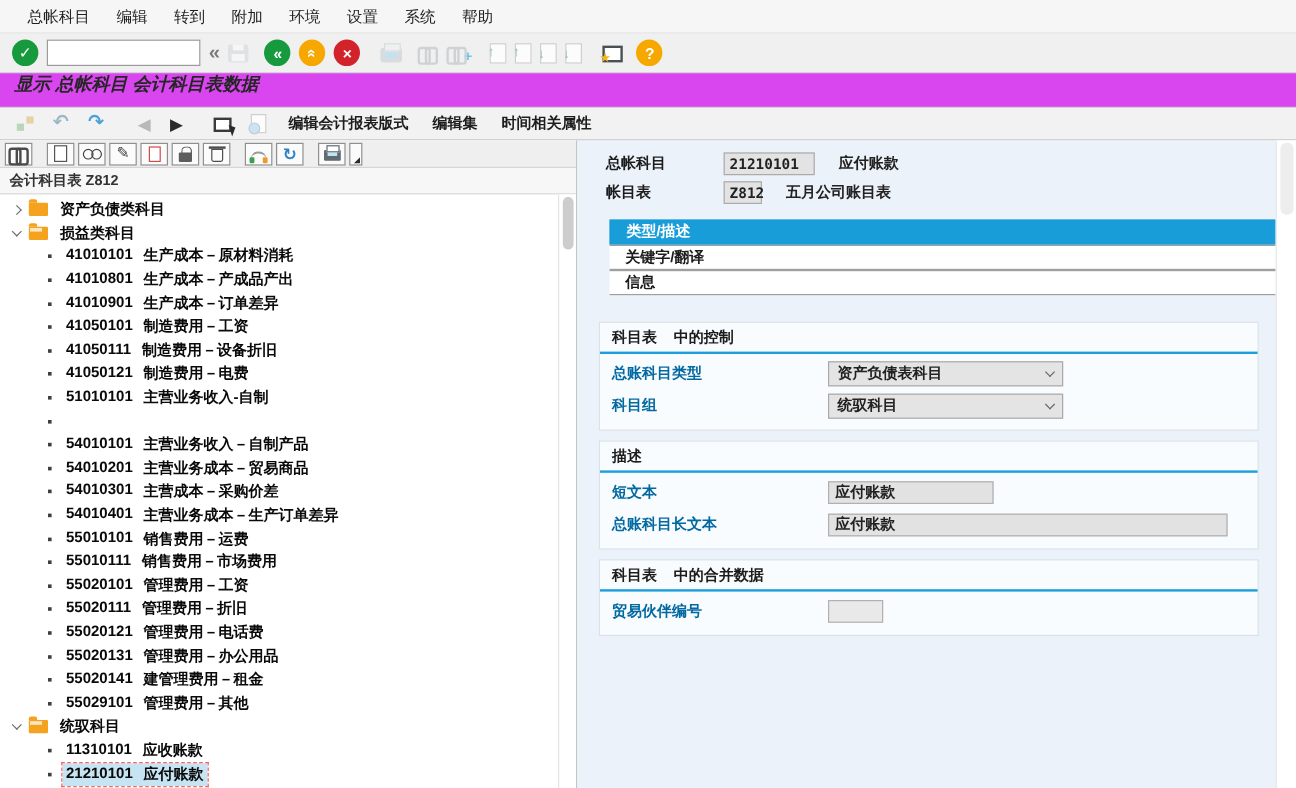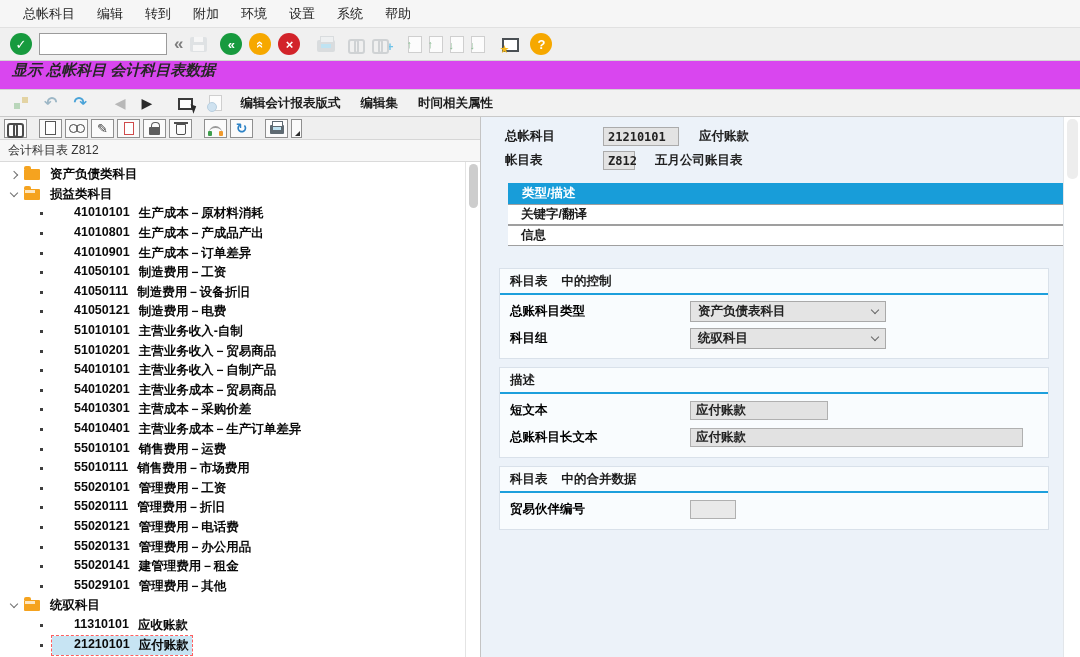--- a/index.html
+++ b/index.html
@@ -91,36 +91,36 @@
   .headset-icon::after { content:""; position:absolute; right:-1px; bottom:-2px; width:4px; height:5px; background:#f09a2e; border-radius:1px; }
   .refresh-icon { color:#2e83c6; font-size:14px; font-weight:bold; line-height:1; }
   .printer-sm { width:14px; height:9px; background:#5f6a72; border-radius:1px; position:relative; margin-top:3px; }
   .printer-sm::before { content:""; position:absolute; left:2px; top:-4px; width:9px; height:4px; background:#fff; border:1px solid #5f6a72; }
   .printer-sm::after { content:""; position:absolute; left:3px; top:2px; width:8px; height:3px; background:#bfe3f2; }
   .corner-btn { width:11px; height:19px; border:1px solid #8f8f8f; background:#fbfbfb; position:relative; }
   .corner-btn::after { content:""; position:absolute; right:1px; bottom:1px;
     border-left:5px solid transparent; border-bottom:5px solid #2b2b2b; }
 
   .tree-header { height:22px; background:#f7f7f7; border-bottom:1px solid #dadada;
-    display:flex; align-items:center; padding-left:8px; font-size:12px; font-weight:400; color:#333; }
+    display:flex; align-items:center; padding-left:8px; font-size:12px; font-weight:700; color:#333; }
   .tree { flex:1; padding-top:3px; overflow:hidden; }
   .trow { height:19.6px; display:flex; align-items:center; font-size:12.5px; font-weight:600; color:#0a0a0a; }
   .trow .chev-wrap { width:16px; display:flex; justify-content:center; margin-left:6px; }
   .chev { width:6px; height:6px; border-right:1.8px solid #6f6f6f; border-bottom:1.8px solid #6f6f6f;
     transform:rotate(-45deg); margin-top:0; }
   .trow.expanded .chev { transform:rotate(45deg); margin-top:-3px; }
   .folder-ico { width:16px; height:11px; background:#f5a31f; border-radius:1px; position:relative; margin:0 7px 0 2px; }
   .folder-ico::before { content:""; position:absolute; top:-3px; left:0; width:7px; height:3px;
     background:#f5a31f; border-radius:2px 2px 0 0; }
   .trow.expanded .folder-ico::after { content:""; position:absolute; left:1px; top:1px; right:5px; height:3px; background:#fde7c2; }
   .trow.leaf { padding-left:40px; }
   .blt { width:3px; height:3px; background:#3f3f3f; margin-right:9px; flex:none; }
   .lab { display:flex; padding:1px 3px; white-space:nowrap;justify-content:center; }
   .lab .code:empty { display:none; }
-  .lab .code { margin-right:9px;margin-left:19px; }
+  .lab .code { margin-right:9px; }
   .trow.selected .lab { background:#c7e4f3; outline:1px dashed #ff5f5f; }
   .lscroll { position:absolute; right:0; top:45px; bottom:0; width:15px; background:#fff; border-left:1px solid #e4e4e4; }
   .lscroll .thumb { margin:2px auto 0; width:9px; height:44px; background:#cdcdcd; border-radius:5px; }
 
   
   .right { flex:1; background:#ecf2f9; position:relative; padding:9px 0 0 18px; }
   .hrow { display:flex; align-items:center; height:21px; margin:0 0 3px 6px; font-size:12.5px; }
   .hlabel { width:98px; font-weight:600; color:#1c1c1c; }
   .hfield { height:19px; background:#e3e3e3; border:1px solid #ababab; display:flex; align-items:center;
     padding:0 4px; font-family:"DejaVu Sans Mono","Liberation Mono",monospace; font-size:12px; font-weight:bold; }
@@ -133,21 +133,21 @@
   .tab:first-child { border-left-width:1px; }
   .tab.active { background:#189dd9; border-color:#189dd9; color:#fff; }
   .tab.active::after { content:""; position:absolute; left:16px; bottom:-7px;
     border-left:5px solid transparent; border-right:5px solid transparent; border-bottom:6px solid #189dd9; }
 
   .gbox { width:550px; background:#f9fcfe; border:1px solid #d9e1ea; margin-bottom:8px; padding-bottom:9px; }
   .gb1 { margin-top:22px; }
   .gtitle { font-size:12.5px; font-weight:600; padding:4px 10px 3px; white-space:pre;
     border-bottom:2.5px solid #1d9fdc; color:#1c1c1c; }
   .grow { display:flex; align-items:center; margin:5px 10px 0; font-size:12.5px; height:22px; }
-  .glabel { width:180px; font-weight:600; color:#000000; }
+  .glabel { width:180px; font-weight:600; color:#0369a1; }
   .gselect { width:196px; height:21px; background:#e4e4e4; border:1px solid #a9a9a9;
     display:flex; align-items:center; justify-content:space-between; padding:0 7px; font-weight:600; }
   .sel-chev { width:6px; height:6px; border-right:1.6px solid #666; border-bottom:1.6px solid #666;
     transform:rotate(45deg); margin-top:-3px; }
   .ginput { height:19px; background:#e2e2e2; border:1px solid #b0b0b0; display:flex; align-items:center;
     padding:0 5px; font-weight:600; }
   .w-short { width:138px; } .w-long { width:333px; } .w-tiny { width:46px; background:#e9e9e9; }
   .rscroll { position:absolute; right:0; top:0; bottom:0; width:17px; background:#fff; border-left:1px solid #e2e6ea; }
   .rscroll .thumb { margin:2px auto 0; width:11px; height:60px; background:#ededed; border-radius:5px; }
 </style>
@@ -332,24 +332,20 @@
 
           <span class="blt"></span>
           <span class="lab">
             <span class="code">51010101</span>
             <span class="nm">主营业务收入-自制</span>
           </span>
         </div>
         <div class="trow leaf">
 
           <span class="blt"></span>
-          <span class="lab">
-            <span class="code">51010201</span>
-            <span class="nm">主营业务收入－贸易商品</span>
-          </span>
         </div>
         <div class="trow leaf">
 
           <span class="blt"></span>
           <span class="lab">
             <span class="code">54010101</span>
             <span class="nm">主营业务收入－自制产品</span>
           </span>
         </div>
         <div class="trow leaf">

